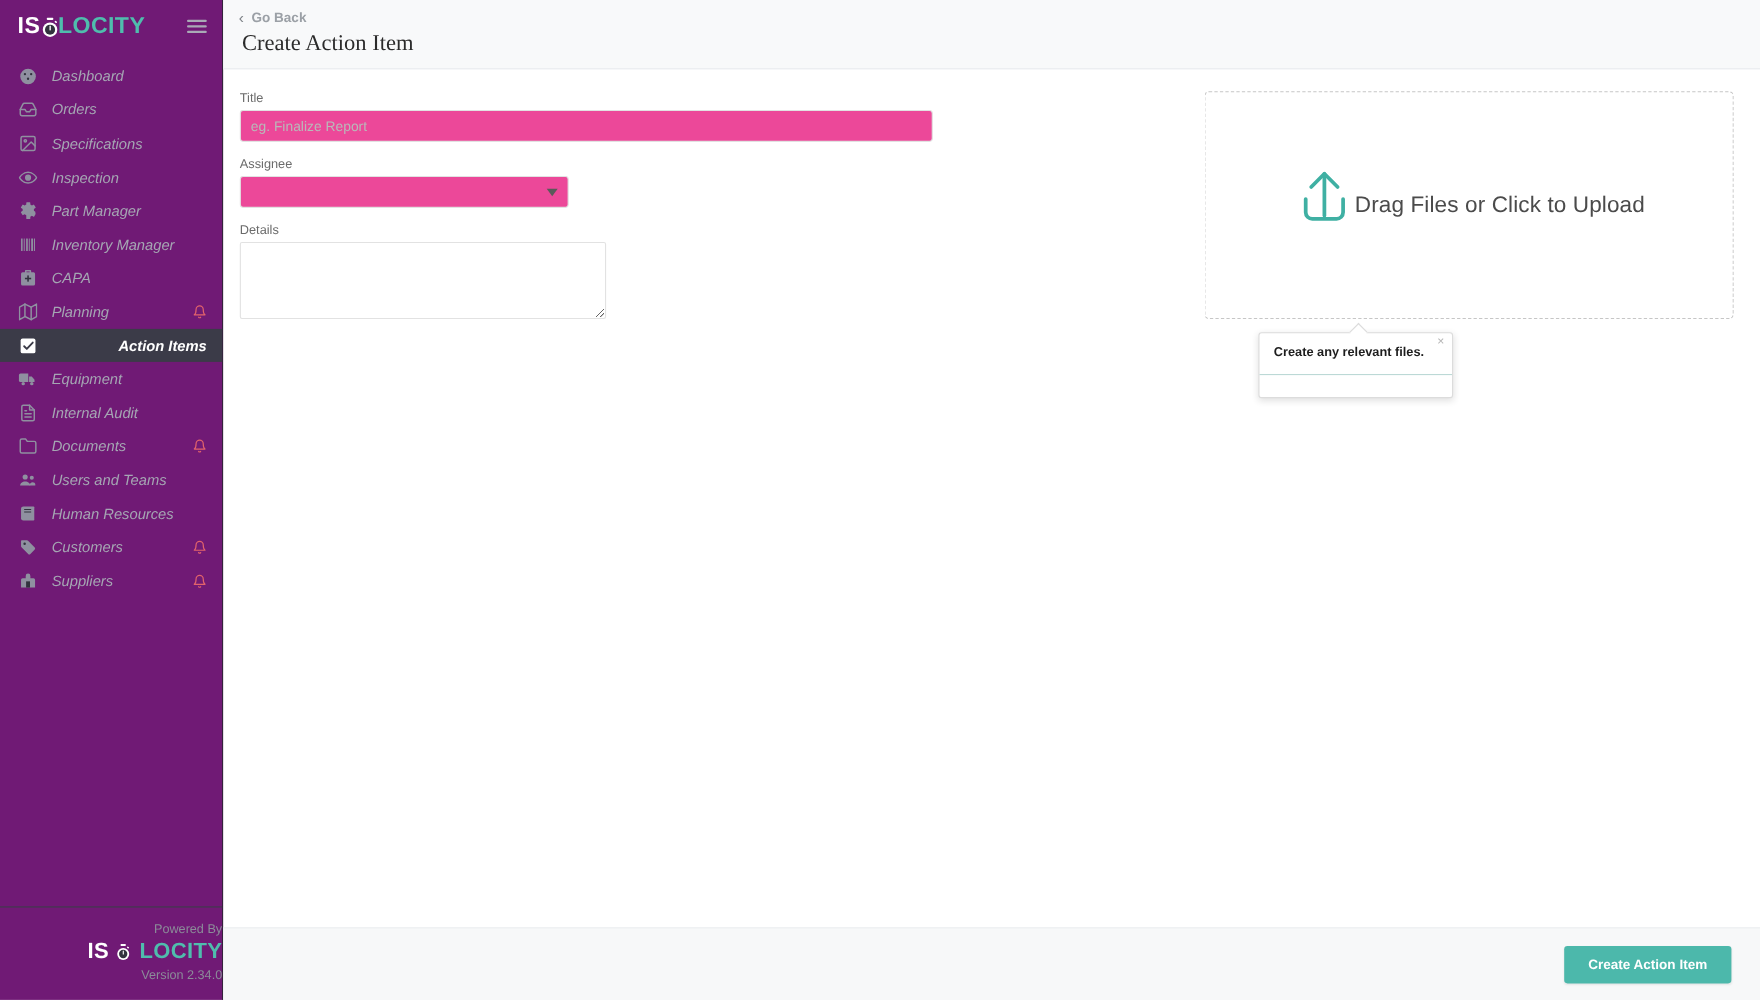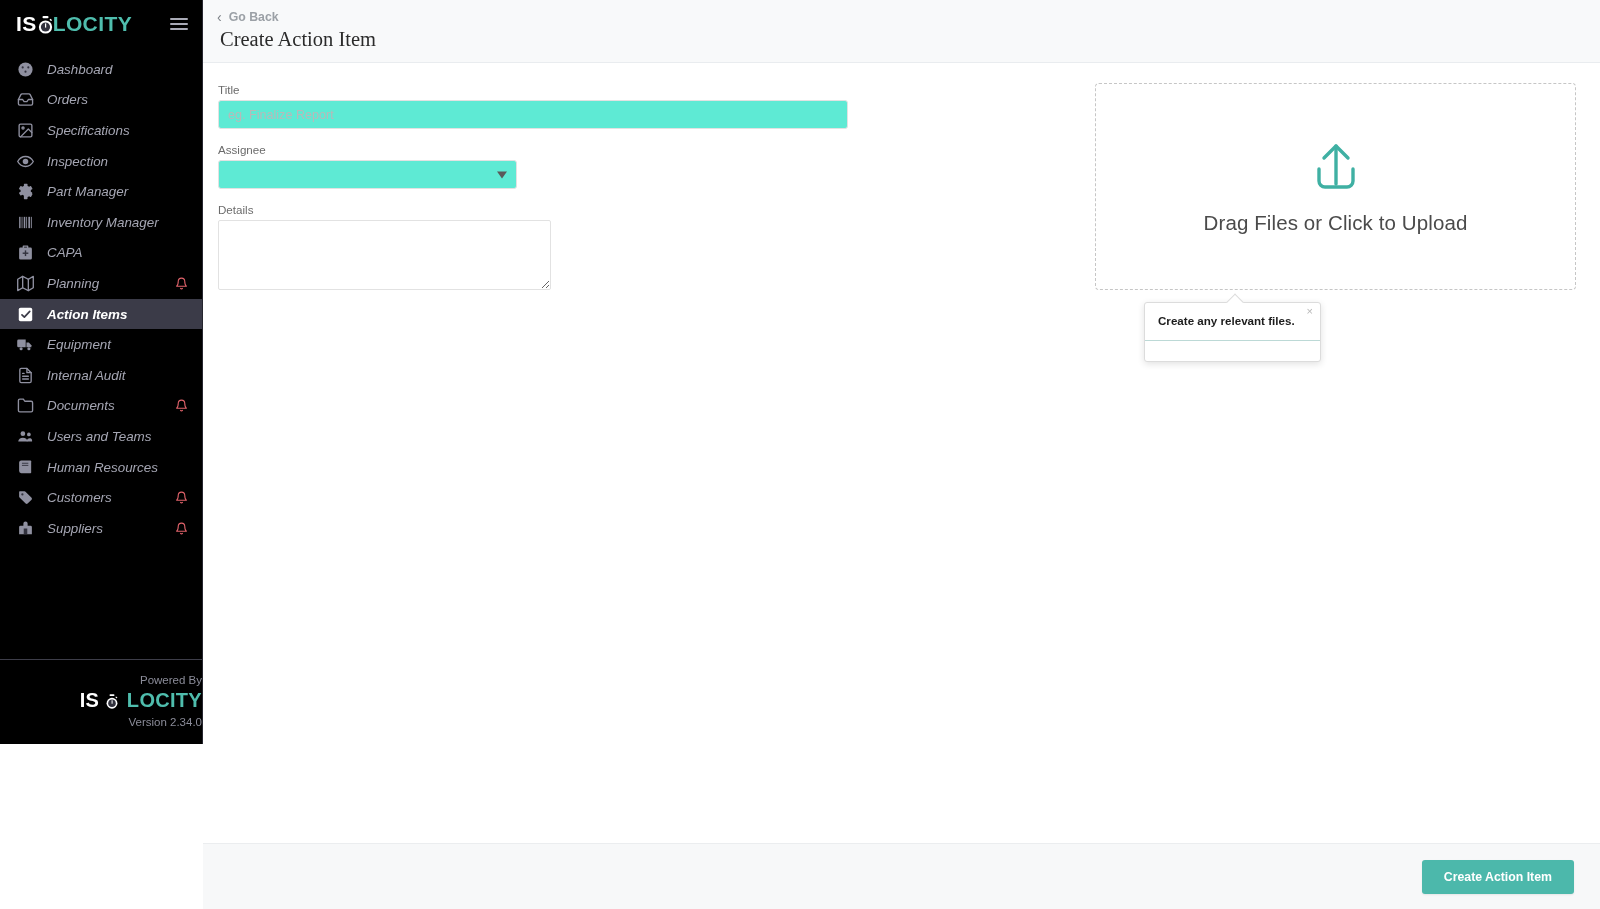--- a/index.html
+++ b/index.html
@@ -6,22 +6,22 @@
   html, body {
     width: 1600px; height: 909px;
     font-family: "Liberation Sans", sans-serif;
     background: #ffffff;
     overflow: hidden;
   }
   .app { display: flex; width: 1600px; height: 909px; }
 
   
   .sidebar {
-    width: 203px; height: 744px; flex: 0 0 203px;
-    background: #000000;
+    width: 203px; height: 909px; flex: 0 0 203px;
+    background: #701a75;
     display: flex; flex-direction: column;
     position: relative;
     border-right: 1px solid #26262f;
   }
   .sb-header {
     height: 48px; display: flex; align-items: center;
     padding: 0 14px 0 16px; justify-content: space-between;
   }
   .logo { display: flex; align-items: center; font-size: 21px; font-weight: bold; letter-spacing: .4px; }
   .logo .iso { color: #ffffff; }
@@ -46,21 +46,21 @@
     padding: 0 14px 0 16px; cursor: pointer; position: relative;
     color: #a5a6b3; font-size: 13.4px; font-style: italic;
   }
   .nav-item .ico {
     width: 18px; height: 18px; flex: 0 0 18px; margin-right: 13px;
     display: flex; align-items: center; justify-content: center;
     color: #8f90a0;
   }
   .nav-item .ico svg { display:block; }
   .nav-item .lbl { flex: 1 1 auto; white-space: nowrap; }
-  .nav-item.active { background: #3b3b48; color: #ffffff; font-weight: bold; }
+  .nav-item.active { background: #3b3b48; color: #ffffff; font-weight: bold; text-align: right; }
   .nav-item.active .ico { color: #ffffff; }
   .bell { width: 14px; height: 16px; color: #e2636b; display:flex; align-items:center; justify-content:center; }
   .bell svg { display:block; }
 
   .sb-footer {
     border-top: 1px solid #3d3d49;
     padding: 14px 0 16px 0; text-align: right;
   }
   .sb-footer .pw { color: #8b8c99; font-size: 11.5px; margin-bottom: 3px; }
   .sb-footer .flogo { font-size: 20px; font-weight: bold; letter-spacing: .3px; }
@@ -81,21 +81,21 @@
   .page-title {
     font-family: "Liberation Serif", serif;
     font-size: 20.5px; color: #2b2b2b; margin-top: 2px; padding-left: 3px;
   }
 
   .content { flex: 1 1 auto; position: relative; display: flex; padding: 20px 0 0 0; justify-content: flex-end; }
   .form-col { width: 700px; flex: 0 0 700px; padding-left: 15px; }
   .field-label { font-size: 11.6px; color: #6b6b6b; margin-bottom: 4px; }
   .inp {
     width: 100%; height: 29px; border: 1px solid #e2e2e2; border-radius: 3px;
-    background: #5eead4; padding: 0 9px; font-size: 12.6px; color: #333;
+    background: #ec4899; padding: 0 9px; font-size: 12.6px; color: #333;
     font-family: "Liberation Sans", sans-serif; outline: none;
   }
   .inp::placeholder { color: #b9b9b9; }
   .row { display: flex; gap: 33px; margin-top: 14px; }
   .col-due { width: 299px; flex: 0 0 299px; }
   .col-pri { width: 299px; flex: 0 0 299px; }
   .sel-wrap { position: relative; }
   .sel-wrap .caret {
     position: absolute; right: 10px; top: 50%; transform: translateY(-50%);
     width: 0; height: 0; border-left: 5.5px solid transparent; border-right: 5.5px solid transparent;
@@ -108,21 +108,21 @@
     background: #fff; resize: both; font-family: "Liberation Sans", sans-serif;
     font-size: 12.6px; padding: 6px 8px; outline: none; color: #333;
     display: block;
   }
 
   
   .upload-col { flex: 1 1 auto; padding: 0 24px 0 0; position: relative; }
   .dropzone {
     margin-left: 192px;
     height: 207px; border: 1.5px dashed #c6c6c6; border-radius: 4px;
-    display: flex; flex-direction: column; align-items: center; justify-content: center;
+    display: flex; flex-direction: row; align-items: center; justify-content: center;
     cursor: pointer; background: #fff;
   }
   .dz-icon { color: #3fb0a3; margin-bottom: 14px; }
   .dz-icon svg { display: block; }
   .dz-text { font-size: 20.5px; color: #4b4b4b; letter-spacing: .1px; }
 
   
   .popover {
     position: absolute; left: 941px; top: 239px; width: 177px;
     background: #fff; border: 1px solid #dcdcdc; border-radius: 3px;

